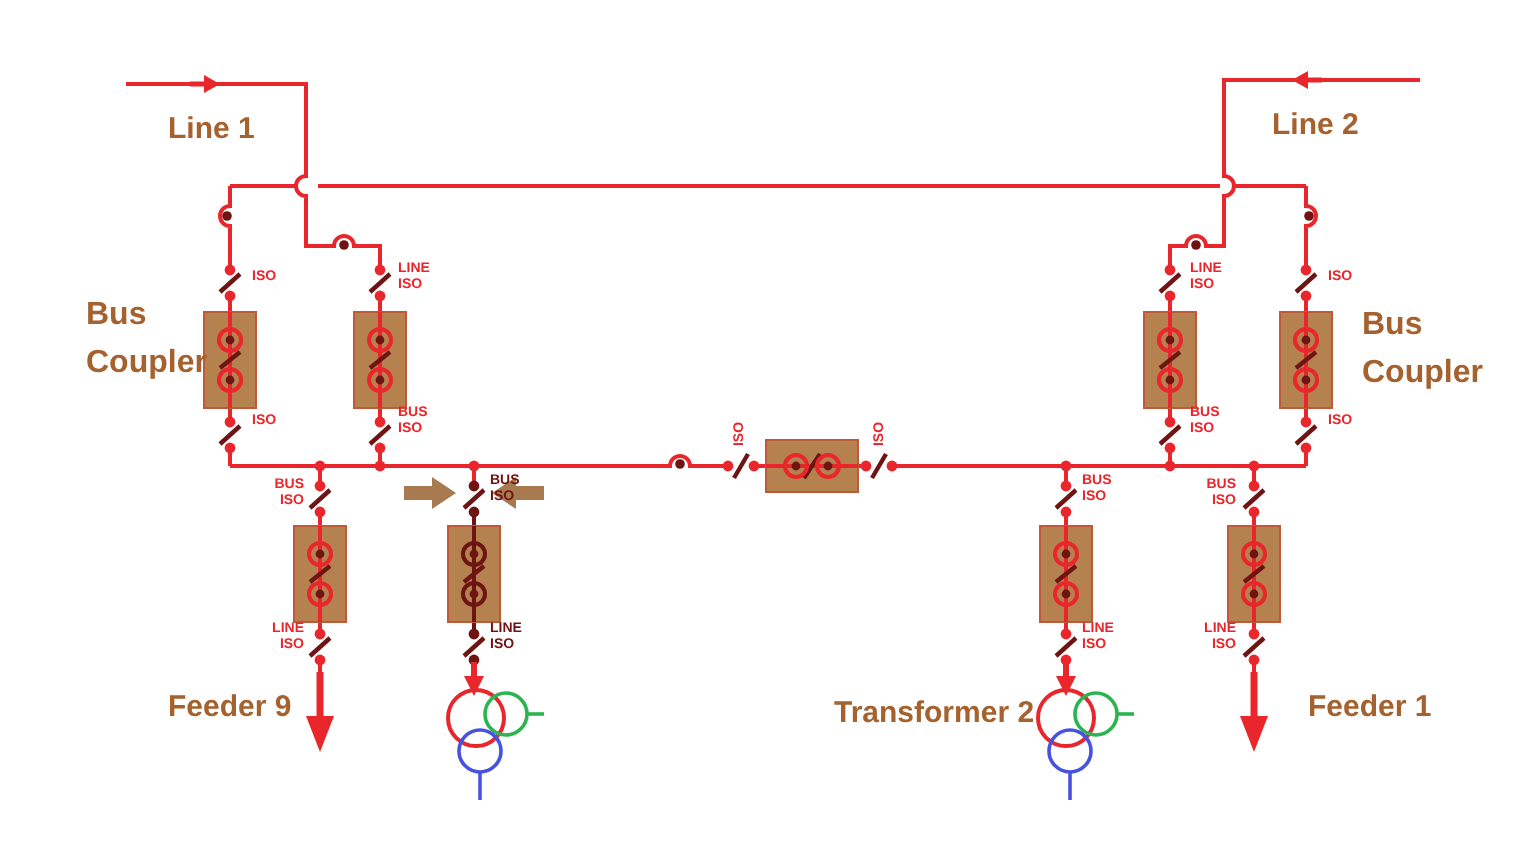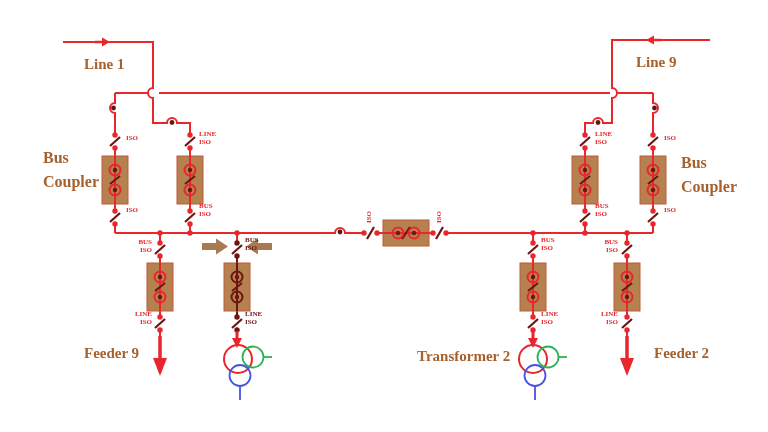--- a/index.html
+++ b/index.html
@@ -8,21 +8,21 @@
     --device-tan:#b5824f;
     --device-border:#c0583a;
     --label-brown:#a5612e;
     --green:#2eb353;
     --blue:#4753e0;
     --arrow-brown:#a87a50;
     --background:#ffffff;
   }
   html,body{margin:0;padding:0;background:var(--background);}
   .stage{position:relative;width:768px;height:412px;background:var(--background);
-         font-family:Liberation Serif, serif;overflow:hidden;}
+         font-family:Liberation Sans, sans-serif;overflow:hidden;}
   svg{position:absolute;left:0;top:0;}
 
   .wire{stroke:var(--wire-red);stroke-width:2;fill:none;}
   .wire-dark{stroke:var(--dark-red);stroke-width:2;fill:none;}
   .sl{stroke:var(--sl-color,var(--dark-red));stroke-width:2.2;}
   .dot{fill:var(--dot-color,var(--wire-red));}
   .ring{stroke:var(--ring-color,var(--wire-red));stroke-width:2;fill:none;}
   .cdot{fill:var(--dark-red);}
   .ctdot{fill:var(--dark-red);}
   .box{fill:var(--device-tan);stroke:var(--device-border);stroke-width:1;}
@@ -186,32 +186,32 @@
       <line class="tr-b" x1="535" y1="386" x2="535" y2="400"></line>
     </g>
 
     <g>
       <polygon class="ann" points="202,243 216,243 216,238.5 228,246.5 216,254.5 216,250 202,250"></polygon>
       <polygon class="ann" points="272,243 258,243 258,238.5 246,246.5 258,254.5 258,250 272,250"></polygon>
     </g>
   </svg>
 
   <span class="lbl-big" style="left:84px;top:56px;">Line 1</span>
-  <span class="lbl-big" style="left:636px;top:54px;">Line 9</span>
+  <span class="lbl-big" style="left:636px;top:54px;">Line 2</span>
   <div class="lbl-big2" style="left:43px;top:146px;">
     <span>Bus</span>
     <span>Coupler</span>
   </div>
   <div class="lbl-big2" style="left:681px;top:151px;">
     <span>Bus</span>
     <span>Coupler</span>
   </div>
   <span class="lbl-big" style="left:84px;top:345px;">Feeder 9</span>
   <span class="lbl-big" style="left:417px;top:348px;text-align:center;">Transformer 2</span>
-  <span class="lbl-big" style="left:654px;top:345px;">Feeder 2</span>
+  <span class="lbl-big" style="left:654px;top:345px;">Feeder 1</span>
 
   <span class="lbl-iso" style="left:126px;top:135px;">ISO</span>
   <span class="lbl-iso" style="left:126px;top:207px;">ISO</span>
 
   <div class="lbl-iso" style="left:199px;top:131px;">
     <span>LINE</span>
     <span>ISO</span>
   </div>
   <div class="lbl-iso" style="left:199px;top:203px;">
     <span>BUS</span>

